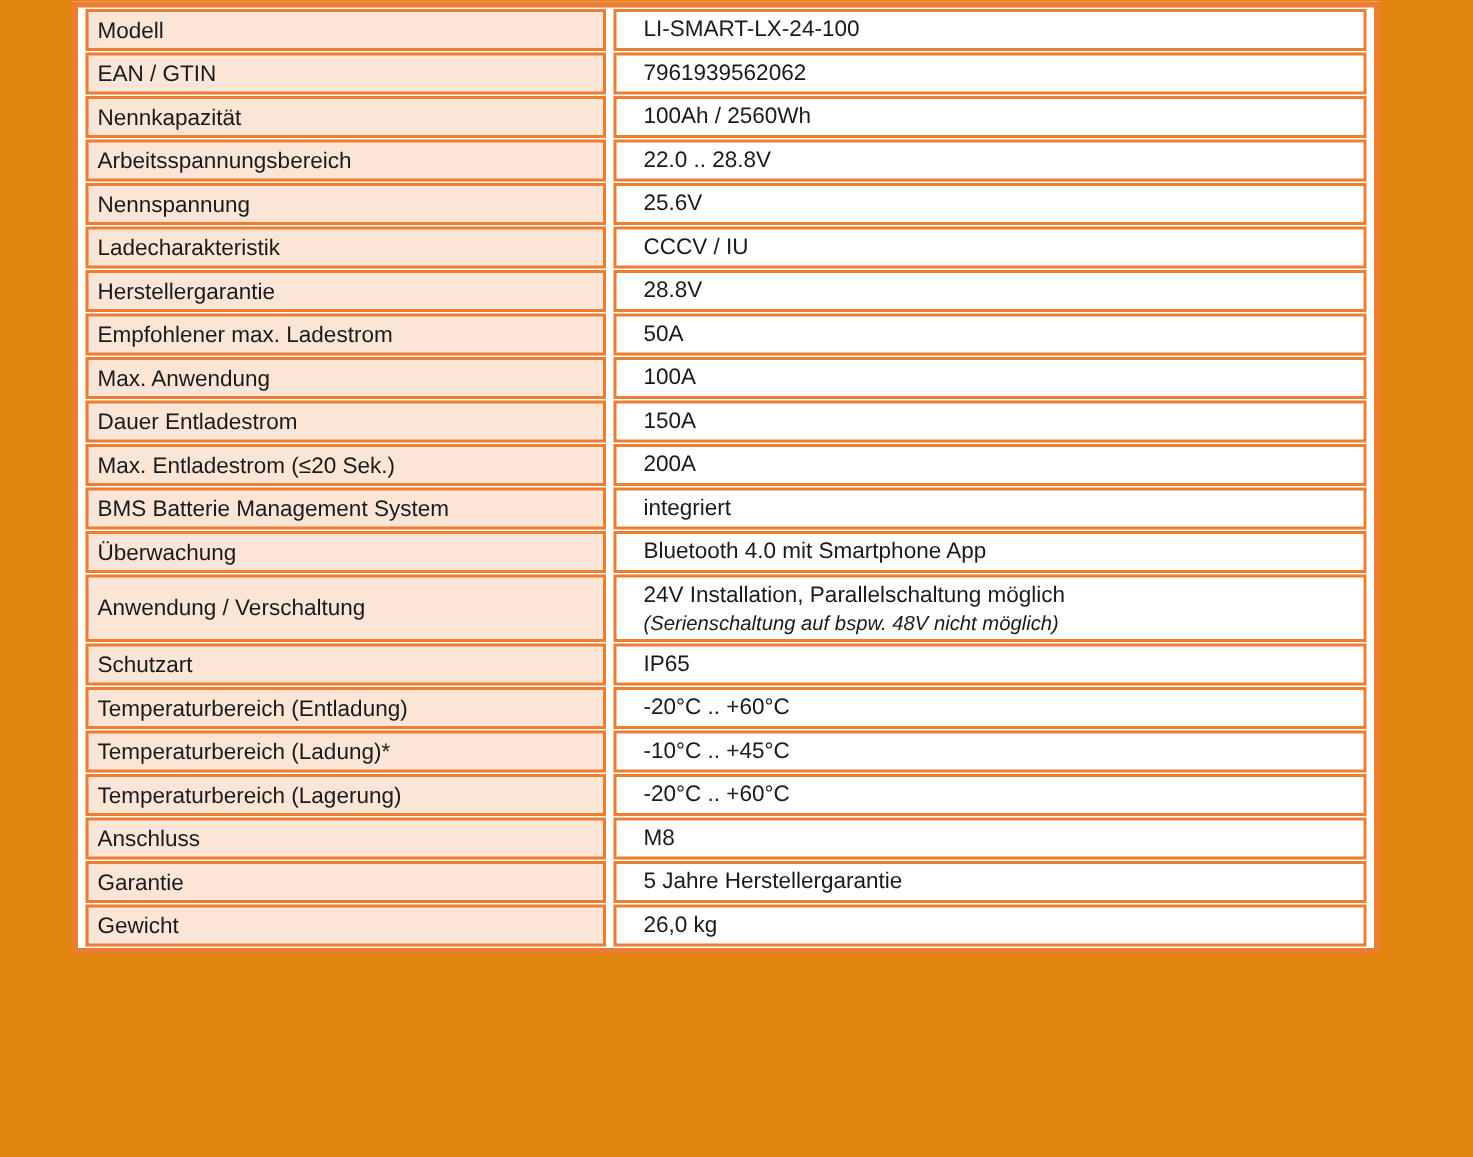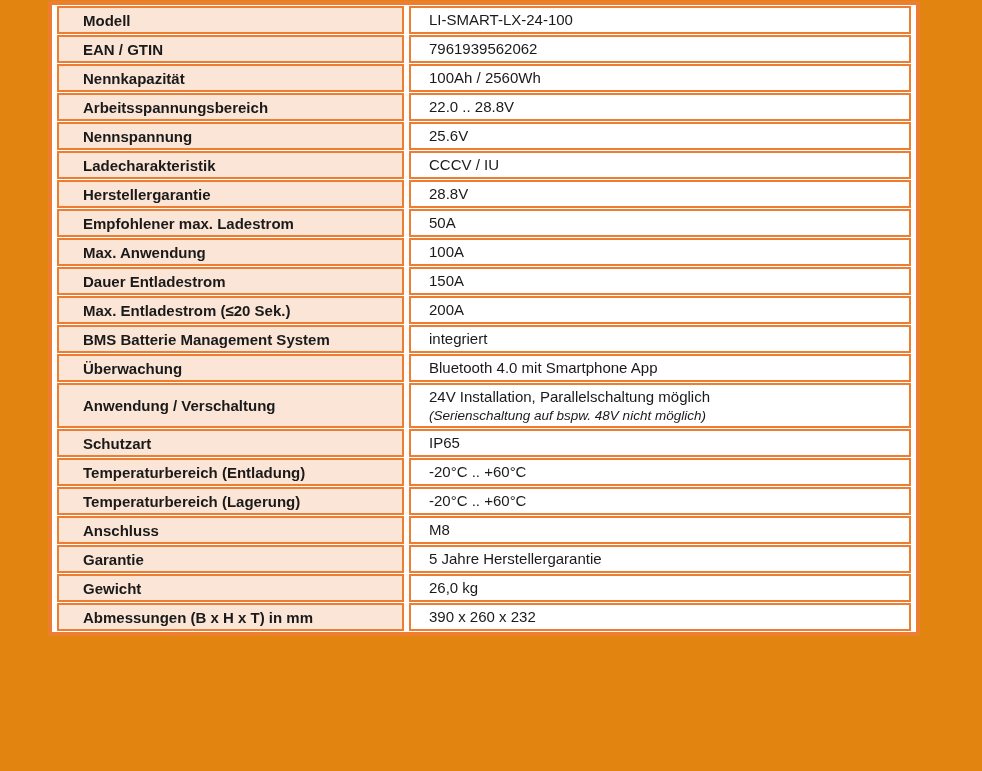--- a/index.html
+++ b/index.html
@@ -37,22 +37,22 @@
     height: 27px;
     vertical-align: middle;
     color: var(--text-color);
     font-size: 15px;
     line-height: 19px;
     overflow: hidden;
     white-space: nowrap;
   }
   td.label-cell {
     background: var(--label-bg);
-    font-weight: bold;
-    padding: 2px 8px 2px 24px;
+    font-weight: normal;
+    padding: 2px 8px 2px 6px;
   }
   td.value-cell {
     background: var(--value-bg);
     padding: 2px 8px 2px 18px;
   }
   tr.tall td { height: 45px; }
   .value-note {
     font-size: 13.5px;
     line-height: 17px;
     font-style: italic;
@@ -223,20 +223,29 @@
   <tr>
     <td class="label-cell">
       <span>Temperaturbereich (Entladung)</span>
     </td>
     <td class="value-cell">
       <div class="value-main">-20°C .. +60°C</div>
 
     </td>
   </tr>
 
+  <tr>
+    <td class="label-cell">
+      <span>Temperaturbereich (Ladung)*</span>
+    </td>
+    <td class="value-cell">
+      <div class="value-main">-10°C .. +45°C</div>
+
+    </td>
+  </tr>
 
   <tr>
     <td class="label-cell">
       <span>Temperaturbereich (Lagerung)</span>
     </td>
     <td class="value-cell">
       <div class="value-main">-20°C .. +60°C</div>
 
     </td>
   </tr>
@@ -264,24 +273,15 @@
   <tr>
     <td class="label-cell">
       <span>Gewicht</span>
     </td>
     <td class="value-cell">
       <div class="value-main">26,0 kg</div>
 
     </td>
   </tr>
 
-  <tr>
-    <td class="label-cell">
-      <span>Abmessungen (B x H x T) in mm</span>
-    </td>
-    <td class="value-cell">
-      <div class="value-main">390 x 260 x 232</div>
-
-    </td>
-  </tr>
 </tbody>
   </table>
 </div>
 
 </body></html>

